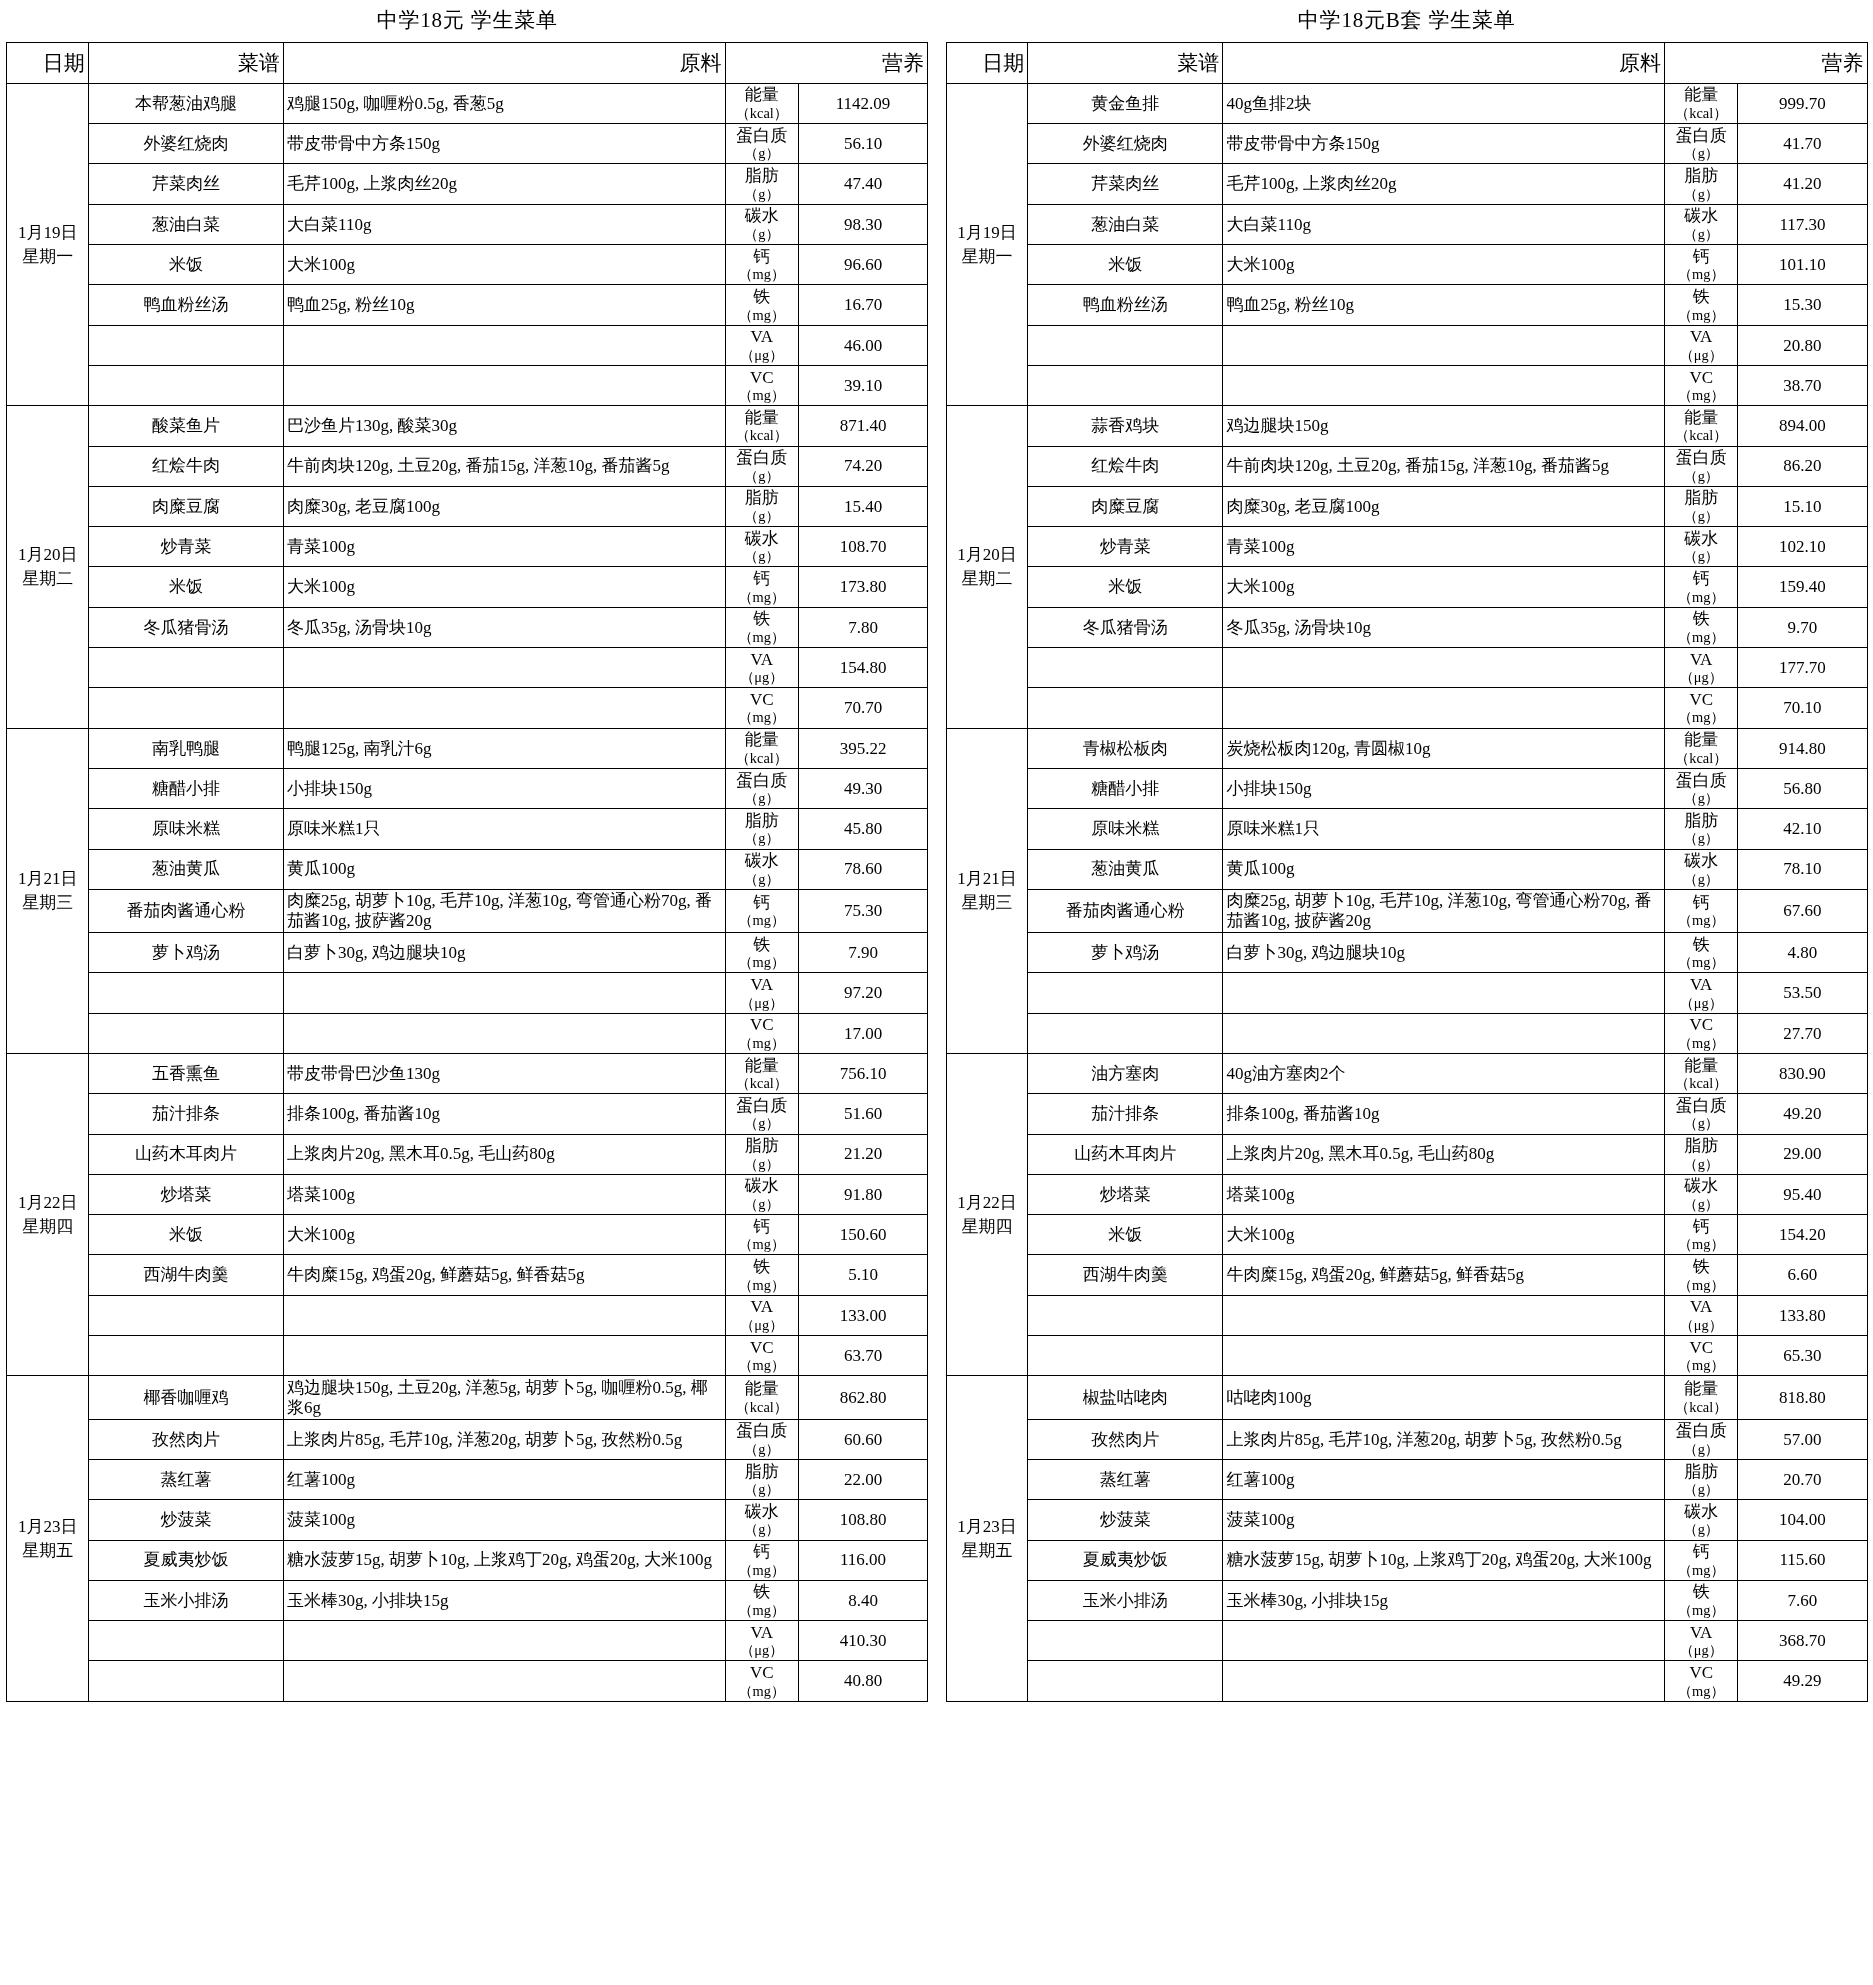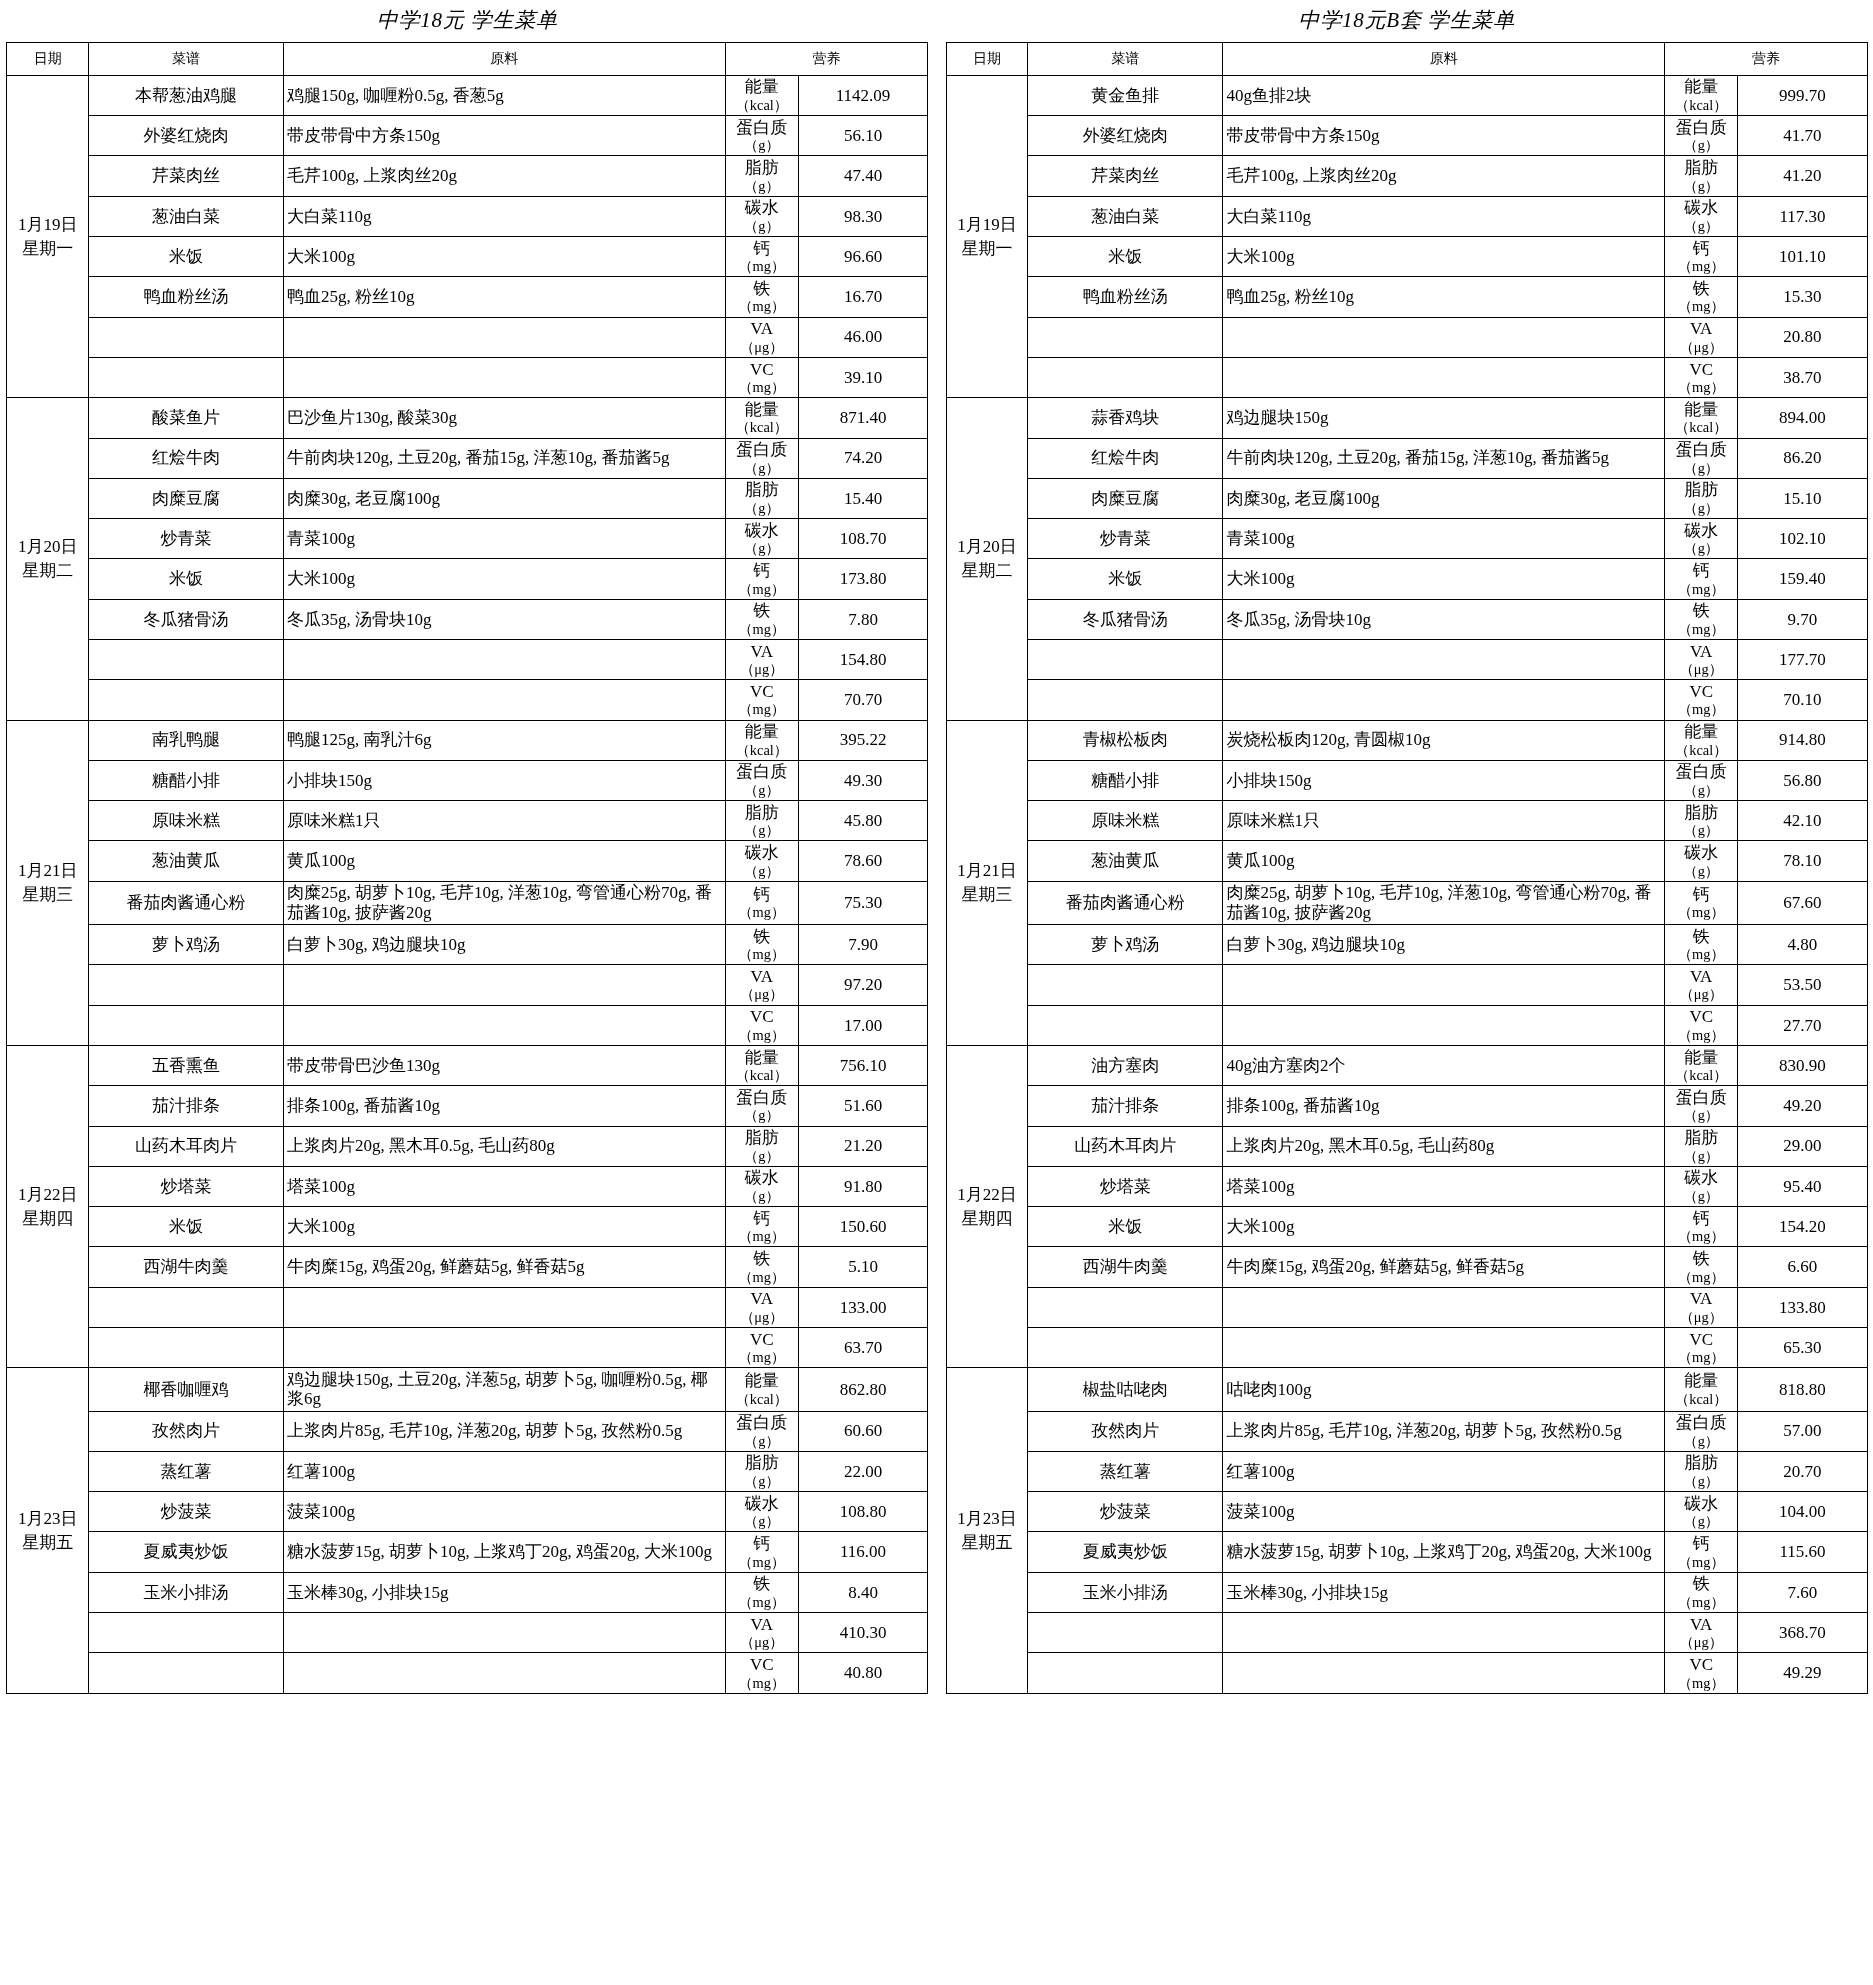--- a/index.html
+++ b/index.html
@@ -34,25 +34,24 @@
   
   tr.title-row td {
     border: none;
     font-size: 21px;
     text-align: center;
     padding: 8px 3.2px 9.6px 3.2px;
     letter-spacing: 0.8px;
   }
   tr.title-row td.titlecell {
     border-bottom: 0.8px solid #000;
-    font-style: italic;
   }
   tr.header-row td {
-    text-align: center;
-    font-size: 14px;
+    text-align: right;
+    font-size: 21px;
     padding: 8px 3.2px;
   }
   td.gap {
     border: none !important;
     background: #ffffff;
   }
   td.date {
     text-align: center;
     font-size: 18.4px;
     white-space: nowrap;

